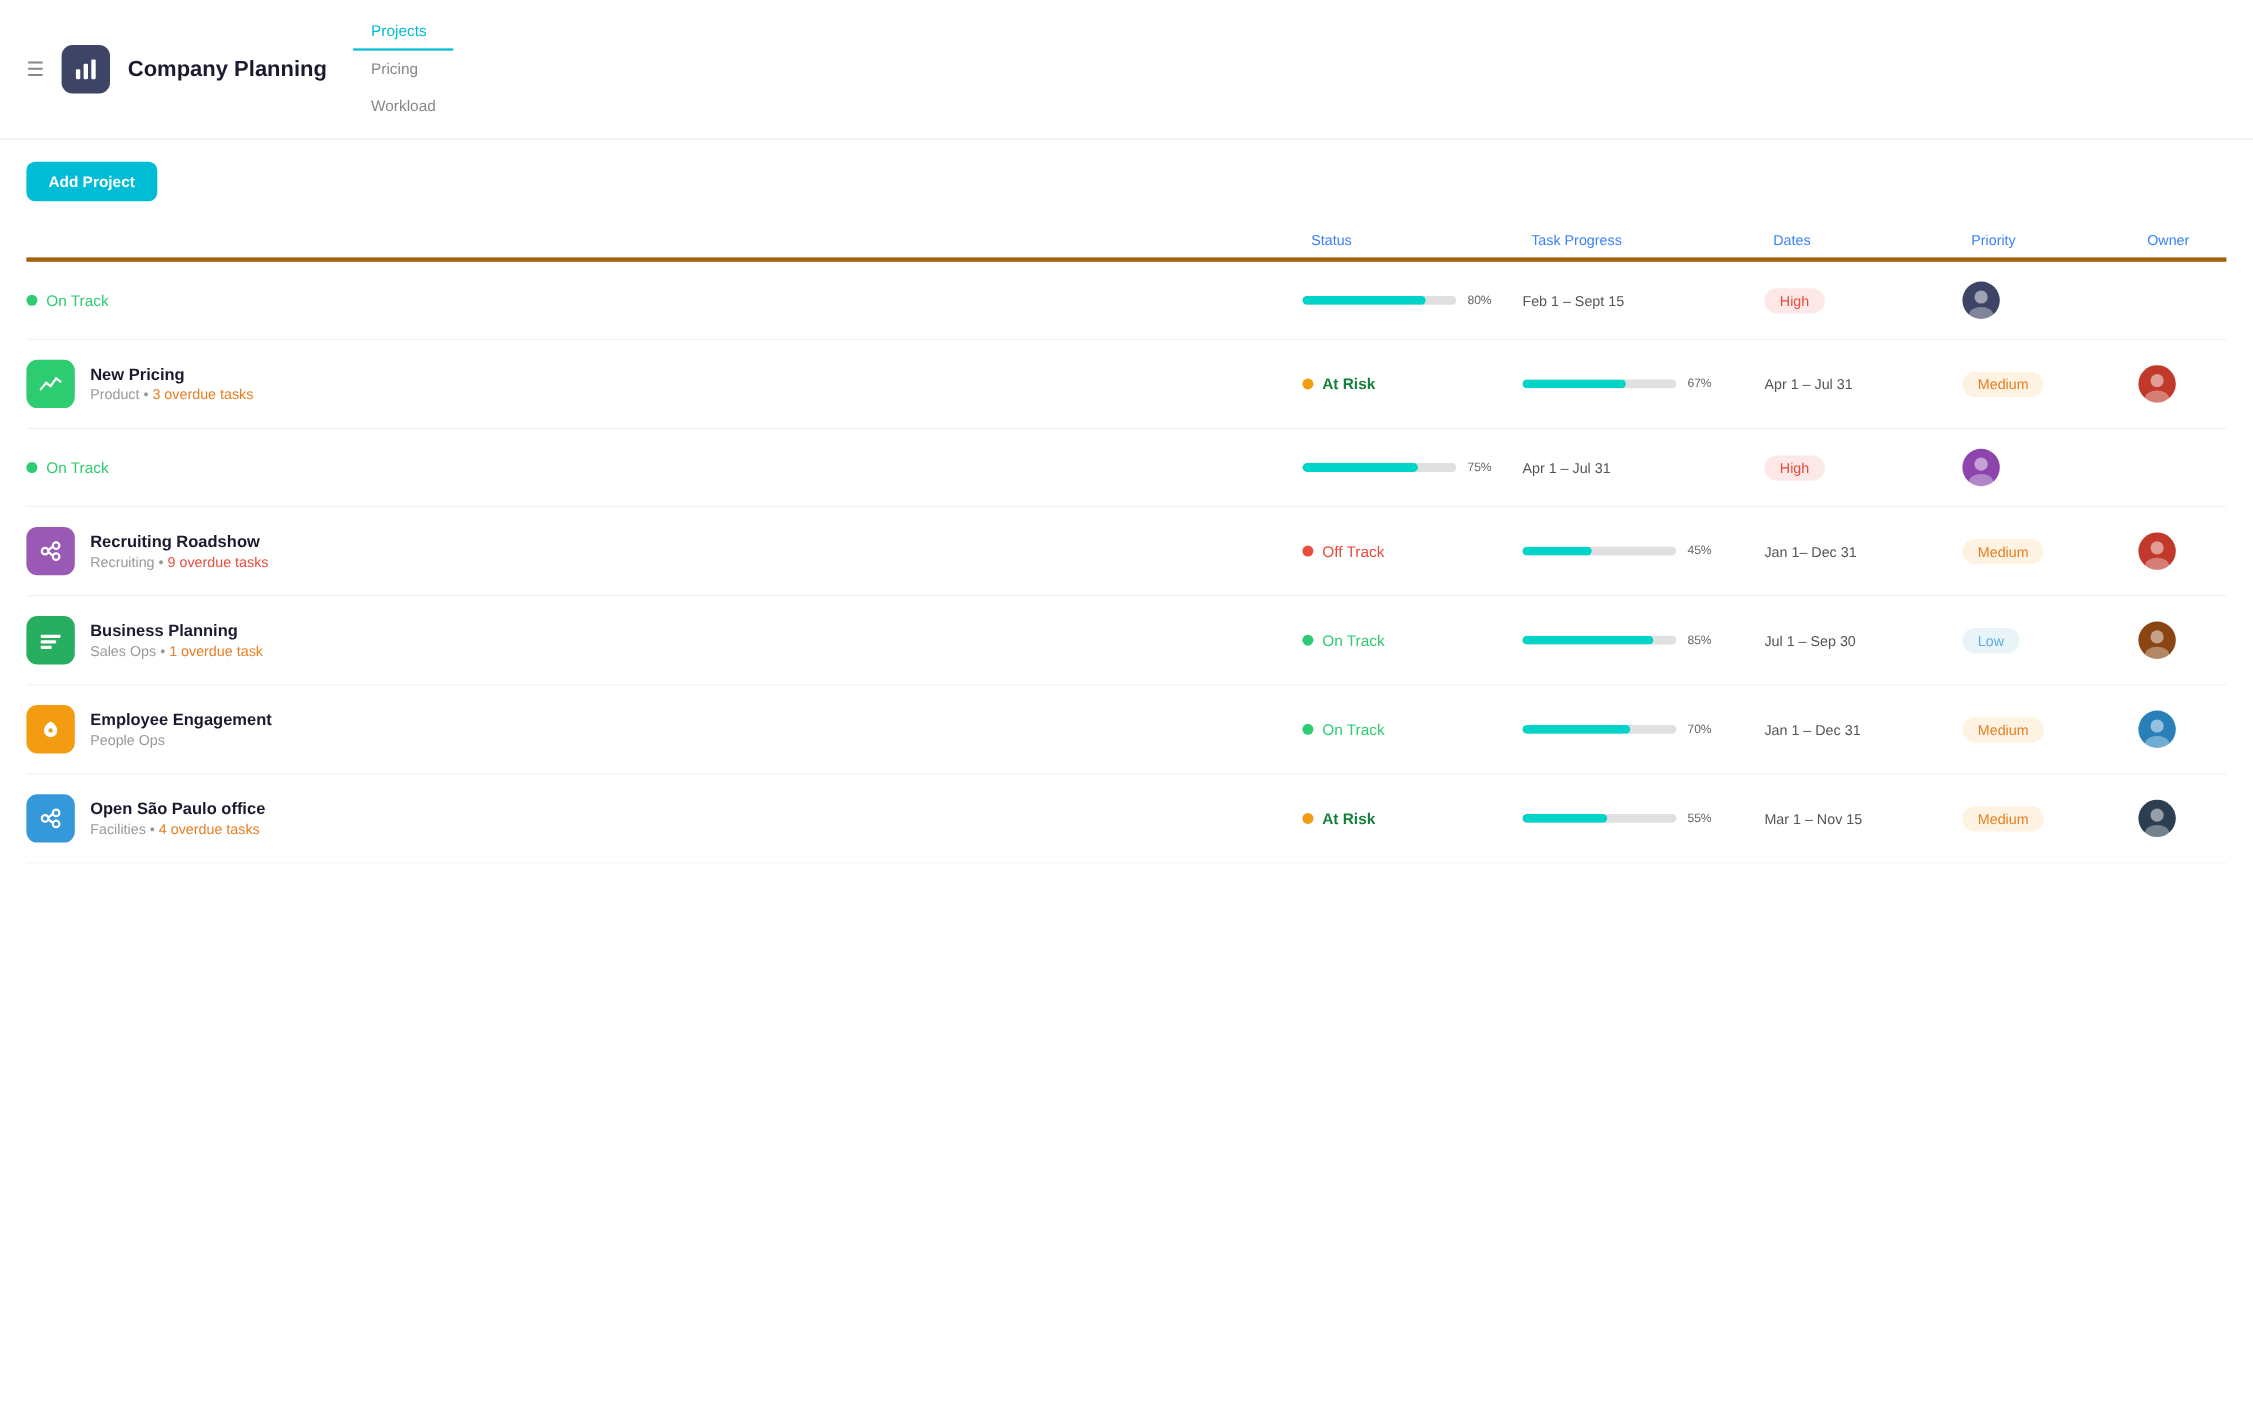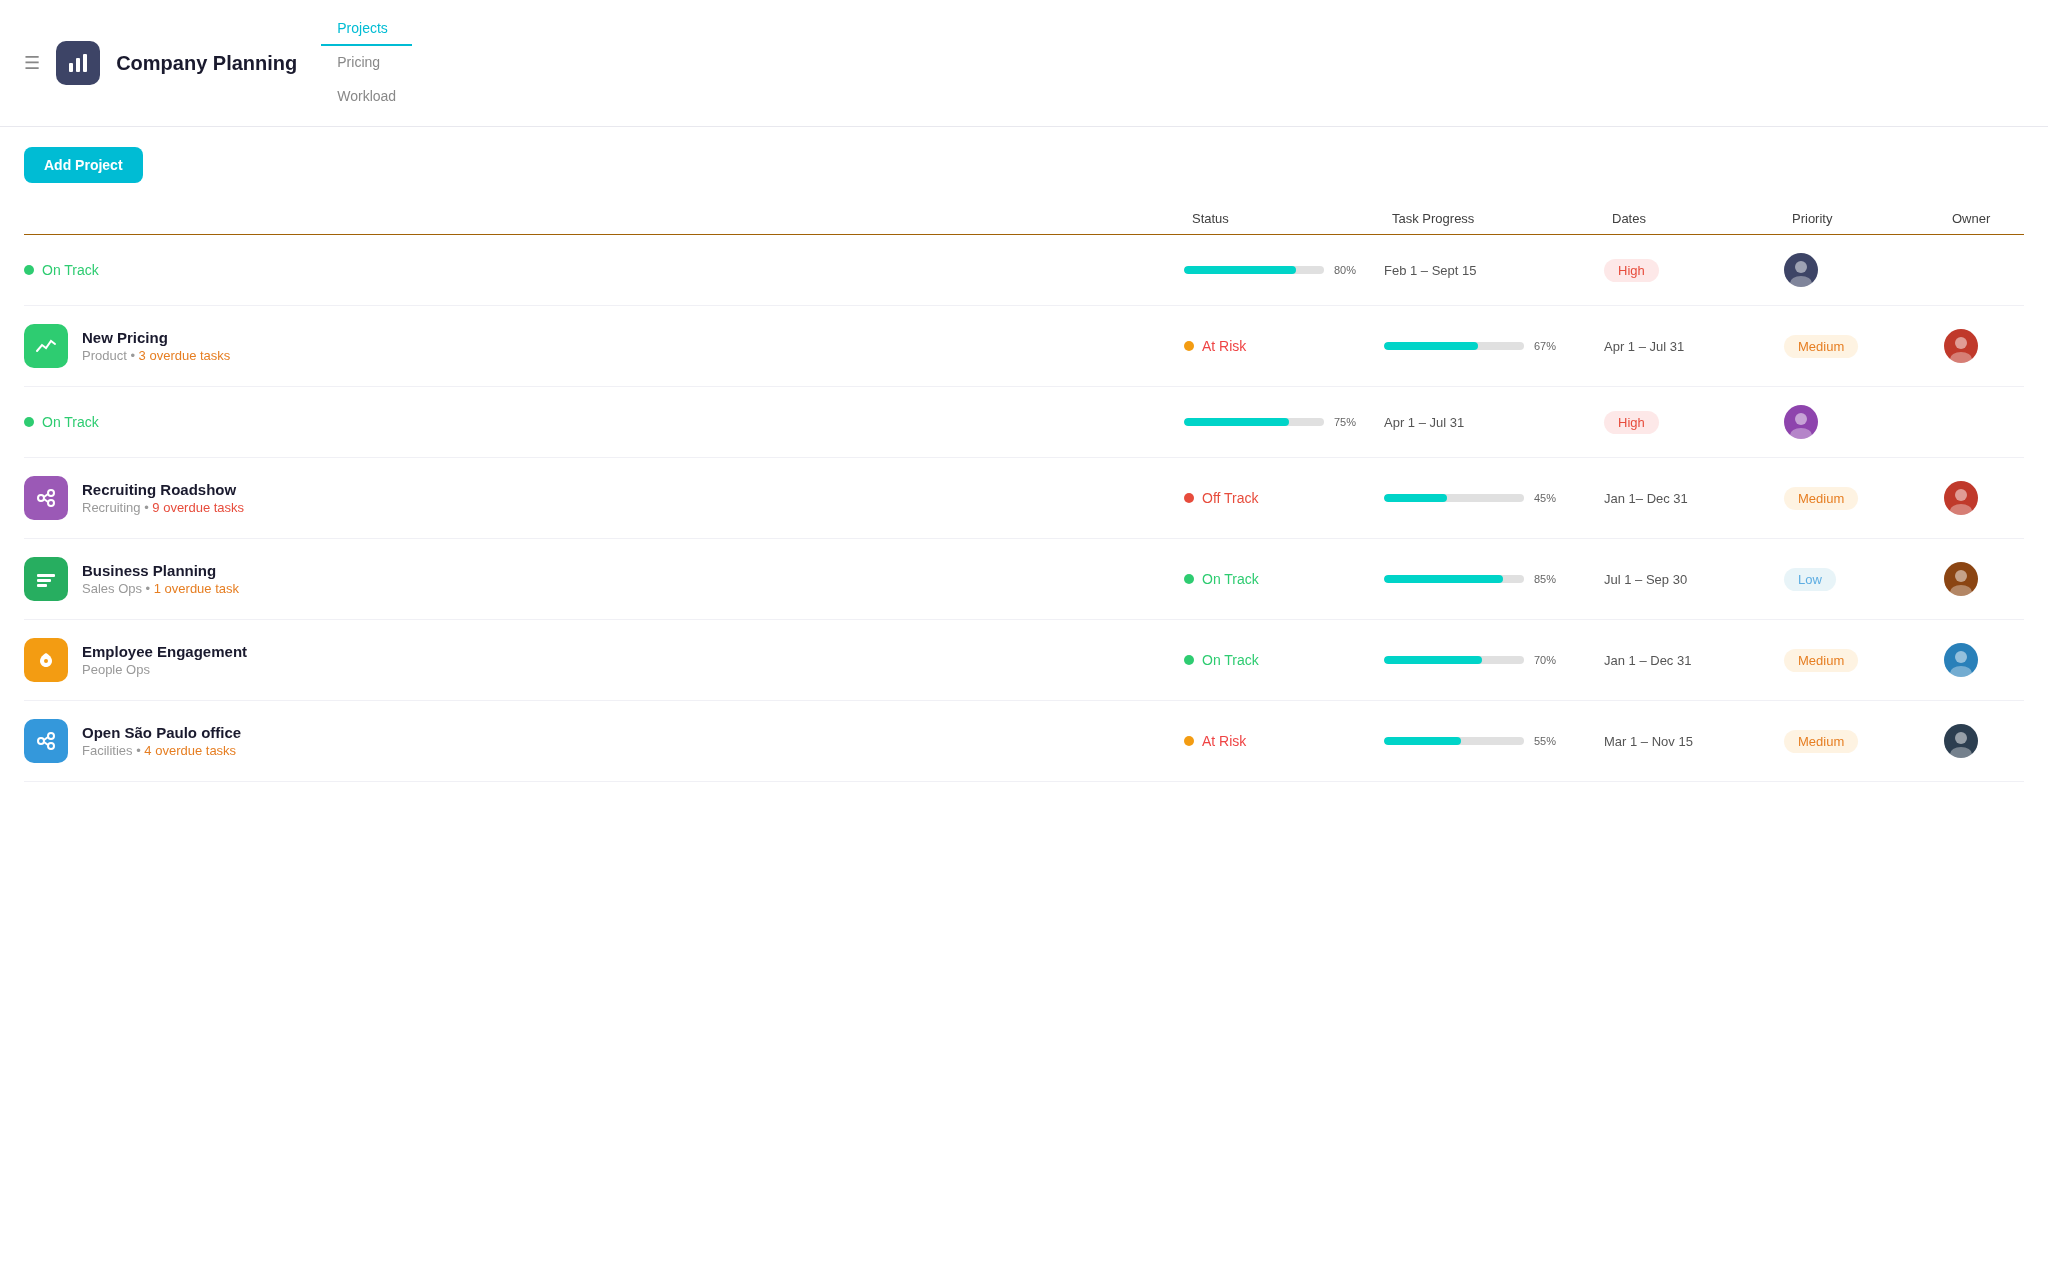--- a/index.html
+++ b/index.html
@@ -70,22 +70,22 @@
       font-size: 14px;
       font-weight: 600;
       cursor: pointer;
     }
 
     
     .table-header {
       display: grid;
       grid-template-columns: 1fr 200px 220px 180px 160px 80px;
       padding: 8px 0;
-      border-bottom: 1px solid #a16207;
-      color: #404040;
+      border-bottom: 4px solid #a16207;
+      color: #3b82f6;
       font-size: 13px;
       font-weight: 500;
     }
     .table-header .col { padding: 0 8px; }
     .col-status { text-align: left; }
     .col-progress { text-align: left; }
     .col-dates { text-align: left; }
     .col-priority { text-align: left; }
     .col-owner { text-align: left; }
 
@@ -111,21 +111,21 @@
     .overdue { color: #e67e22; font-weight: 500; }
     .overdue-red { color: #e74c3c; font-weight: 400; }
 
     
     .status-cell { display: flex; align-items: center; gap: 8px; font-size: 14px; font-weight: 500; }
     .status-dot { width: 10px; height: 10px; border-radius: 50%; flex-shrink: 0; }
     .dot-green { background: #2ecc71; }
     .dot-yellow { background: #f39c12; }
     .dot-red { background: #e74c3c; }
     .status-on-track { color: #2ecc71; }
-    .status-at-risk { color: #ef4444; }
+    .status-at-risk { color: #15803d; font-weight: bold; }
     .status-off-track { color: #e74c3c; }
 
     
     .progress-cell { display: flex; align-items: center; gap: 10px; }
     .progress-bar-bg { background: #e0e0e0; border-radius: 4px; height: 8px; width: 140px; overflow: hidden; }
     .progress-bar-fill { height: 100%; background: #00d4c8; border-radius: 4px; }
     .progress-pct { font-size: 11px; color: #666; min-width: 36px; }
 
     
     .dates-cell { font-size: 13px; color: #555; }

